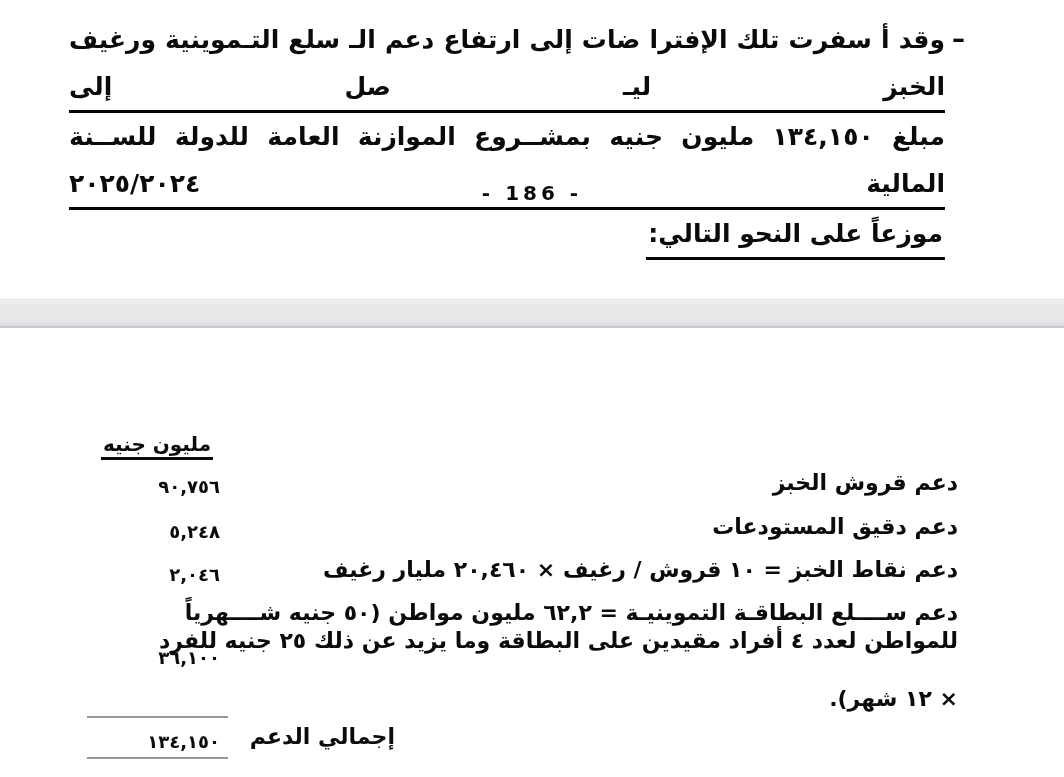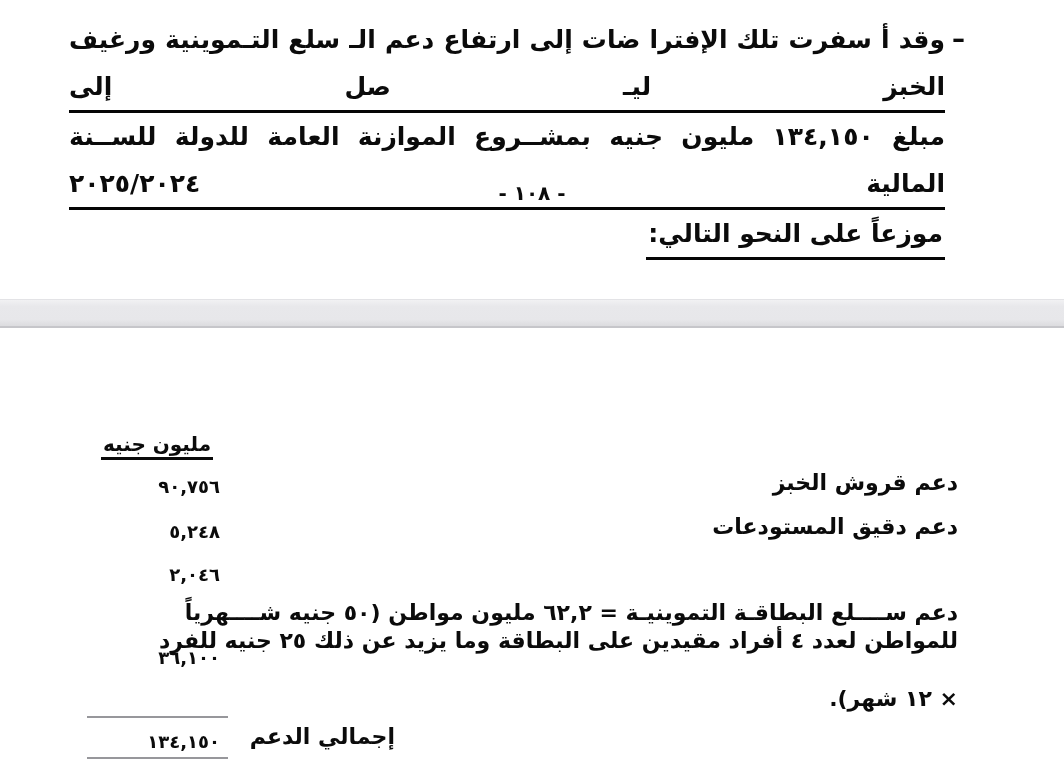--- a/index.html
+++ b/index.html
@@ -42,32 +42,33 @@
 <div class="page">
 
   <div class="para-bullet">–</div>
 
   <div class="para">
     <div class="p-line just">وقد أ سفرت تلك الإفترا ضات إلى ارتفاع دعم الـ سلع التـموينية ورغيف الخبز ليـ صل إلى</div>
     <div class="p-line just">مبلغ ١٣٤,١٥٠ مليون جنيه بمشــروع الموازنة العامة للدولة للســنة المالية ٢٠٢٥/٢٠٢٤</div>
     <div class="p-line short">موزعاً على النحو التالي:</div>
   </div>
 
-  <div class="page-number">- ١٠٨ -</div>
+  <div class="page-number">- 186 -</div>
 
   <div class="page-sep"></div>
 
   <div class="unit-header">مليون جنيه</div>
 
   <div class="row-label" style="top:467px">دعم قروش الخبز</div>
   <div class="row-value" style="top:472px">٩٠,٧٥٦</div>
 
   <div class="row-label" style="top:511px">دعم دقيق المستودعات</div>
   <div class="row-value" style="top:517px">٥,٢٤٨</div>
 
+  <div class="row-label" style="top:554px">دعم نقاط الخبز = ١٠ قروش / رغيف × ٢٠,٤٦٠ مليار رغيف</div>
   <div class="row-value" style="top:560px">٢,٠٤٦</div>
 
   <div class="row-label" style="top:597px">دعم ســــلع البطاقـة التموينيـة = ٦٢,٢ مليون مواطن (٥٠ جنيه شــــهرياً</div>
   <div class="row-label" style="top:625px">للمواطن لعدد ٤ أفراد مقيدين على البطاقة وما يزيد عن ذلك ٢٥ جنيه للفرد</div>
   <div class="row-label" style="top:683px">× ١٢ شهر).</div>
   <div class="row-value" style="top:643px">٣٦,١٠٠</div>
 
   <div class="sum-line" style="top:716px"></div>
   <div class="total-label">إجمالي الدعم</div>
   <div class="row-value" style="top:727px">١٣٤,١٥٠</div>

